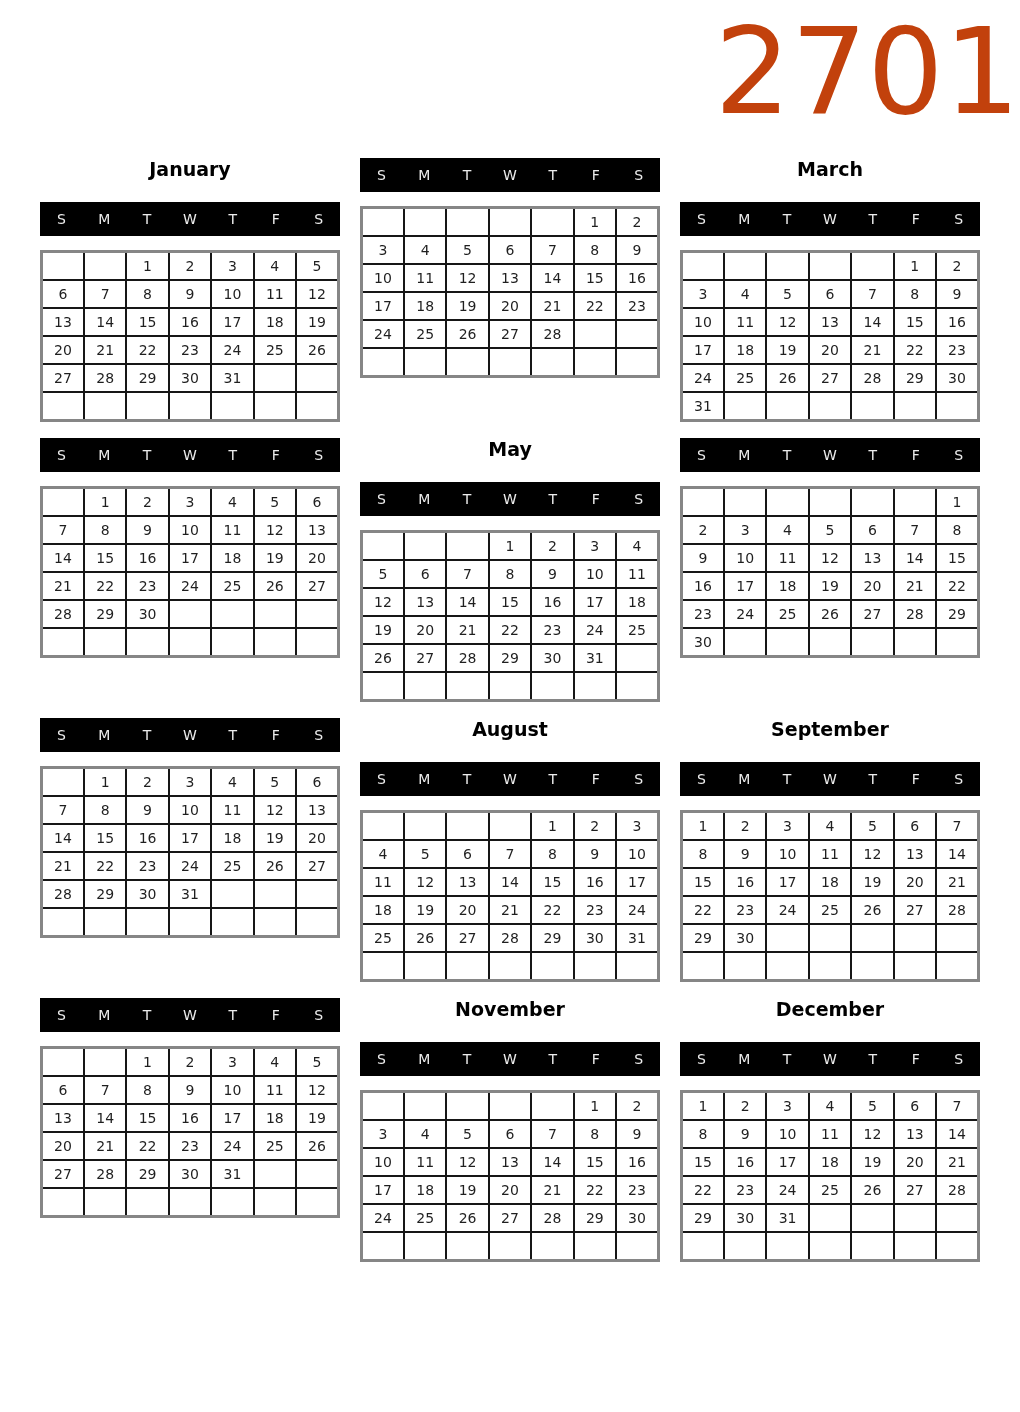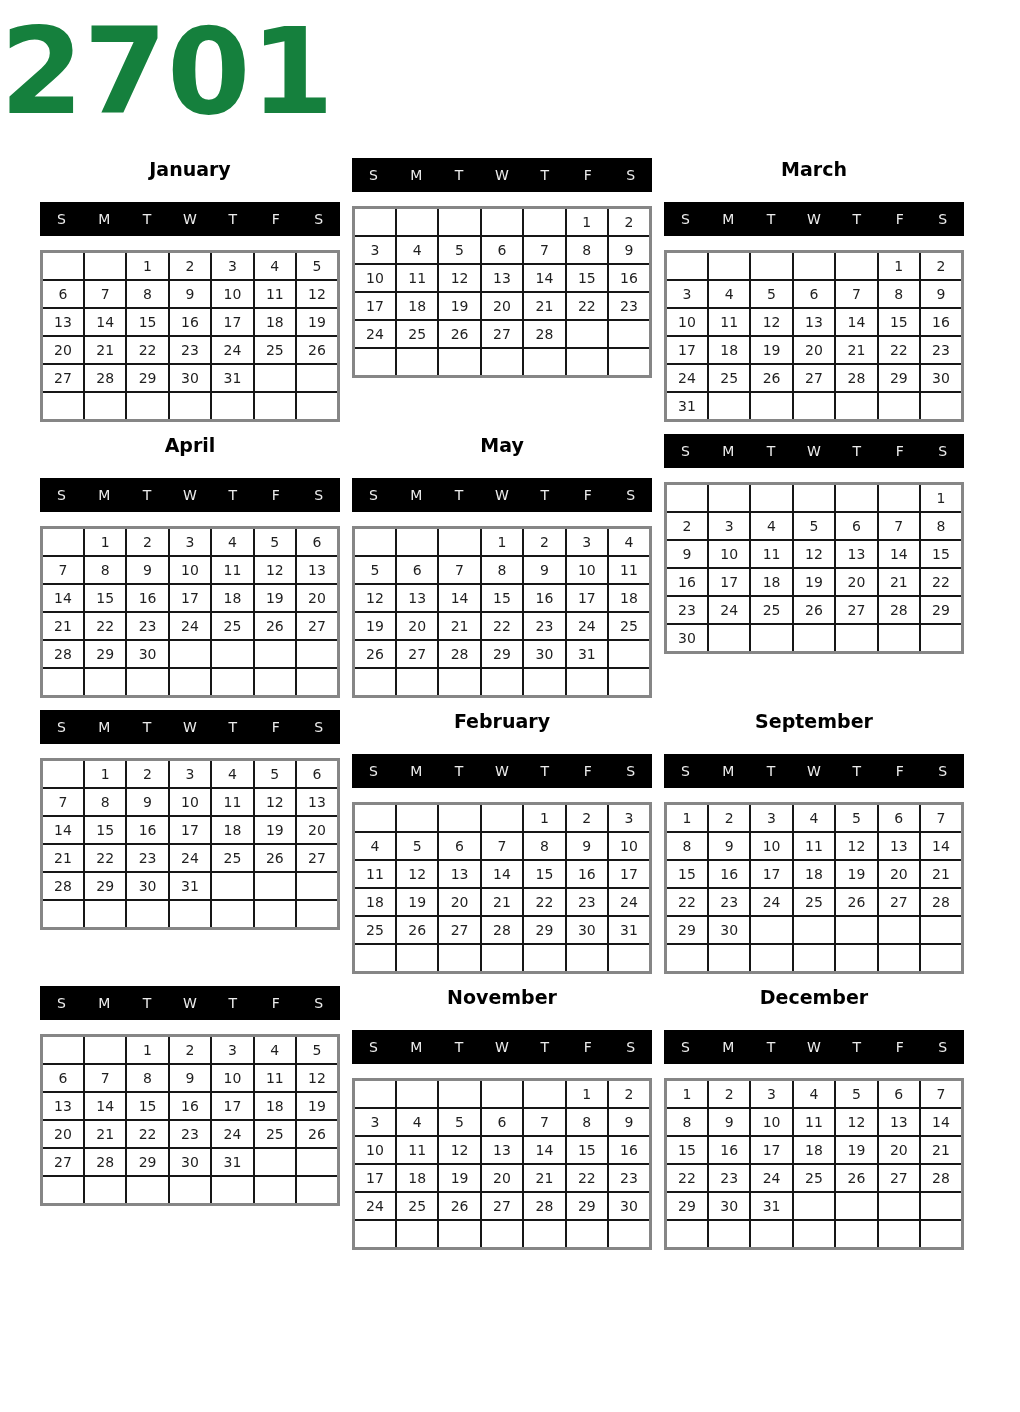--- a/index.html
+++ b/index.html
@@ -9,33 +9,32 @@
     width: 1020px;
     height: 1412px;
     overflow: hidden;
     font-family: "DejaVu Sans", "Liberation Sans", sans-serif;
     -webkit-font-smoothing: antialiased;
   }
   .year-title {
     margin: 12px 0 0 0;
     font-size: 120px;
     line-height: 1;
-    font-weight: bold;
-    text-align: left;
-    color: #15803d;
+    font-weight: normal;
+    text-align: right;
+    color: #c2410c;
     letter-spacing: 0px;
   }
   .months-grid {
     width: 940px;
     margin: 26px auto 0 auto;
     display: grid;
     grid-template-columns: repeat(3, 300px);
     column-gap: 20px;
     row-gap: 16px;
-    gap: 12px;
   }
   .month {
     width: 300px;
   }
   .month-title {
     font-size: 19px;
     line-height: 22px;
     font-weight: bold;
     text-align: center;
     color: #000000;
@@ -283,21 +282,20 @@
             <td></td>
             <td></td>
             <td></td>
             <td></td>
           </tr>
         </tbody>
     </table>
   </div>
 
   <div class="month">
-    <div class="month-title">April</div>
     <div class="weekday-header">
         <span class="weekday">S</span>
         <span class="weekday">M</span>
         <span class="weekday">T</span>
         <span class="weekday">W</span>
         <span class="weekday">T</span>
         <span class="weekday">F</span>
         <span class="weekday">S</span>
       </div>
     <table class="month-table">
@@ -565,21 +563,21 @@
             <td></td>
             <td></td>
             <td></td>
             <td></td>
           </tr>
         </tbody>
     </table>
   </div>
 
   <div class="month">
-    <div class="month-title">February</div>
+    <div class="month-title">August</div>
     <div class="weekday-header">
         <span class="weekday">S</span>
         <span class="weekday">M</span>
         <span class="weekday">T</span>
         <span class="weekday">W</span>
         <span class="weekday">T</span>
         <span class="weekday">F</span>
         <span class="weekday">S</span>
       </div>
     <table class="month-table">

